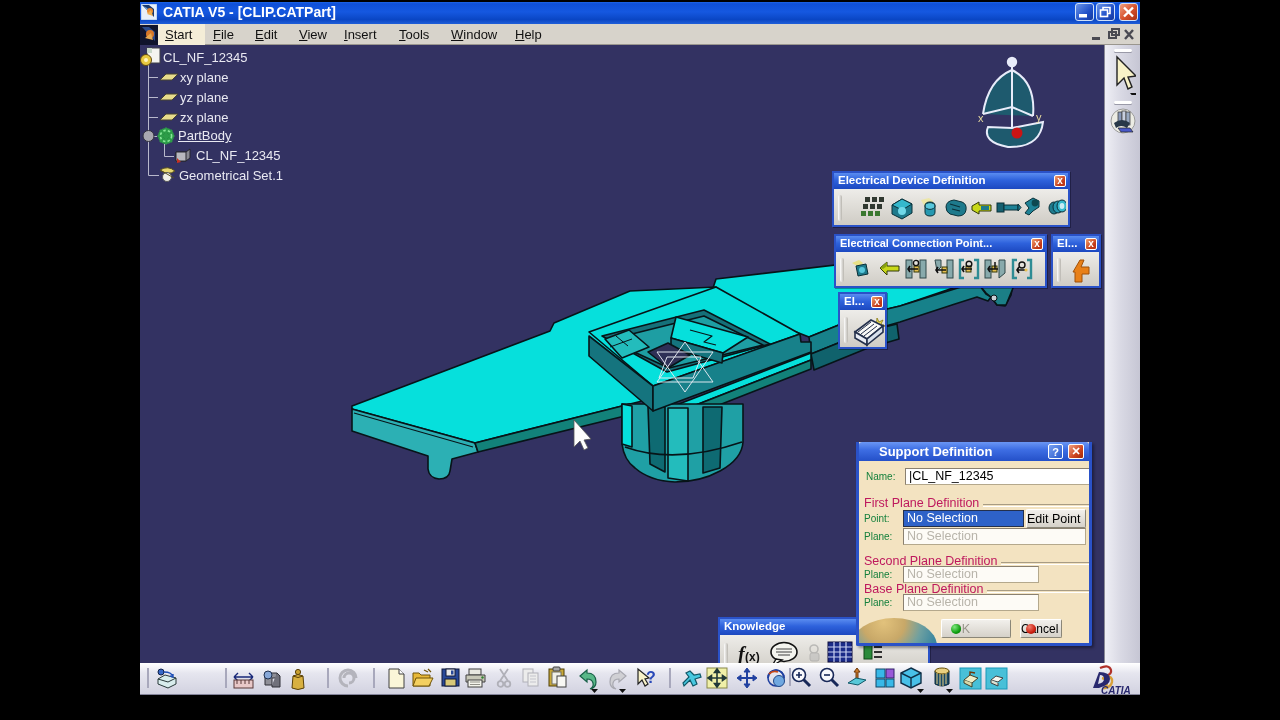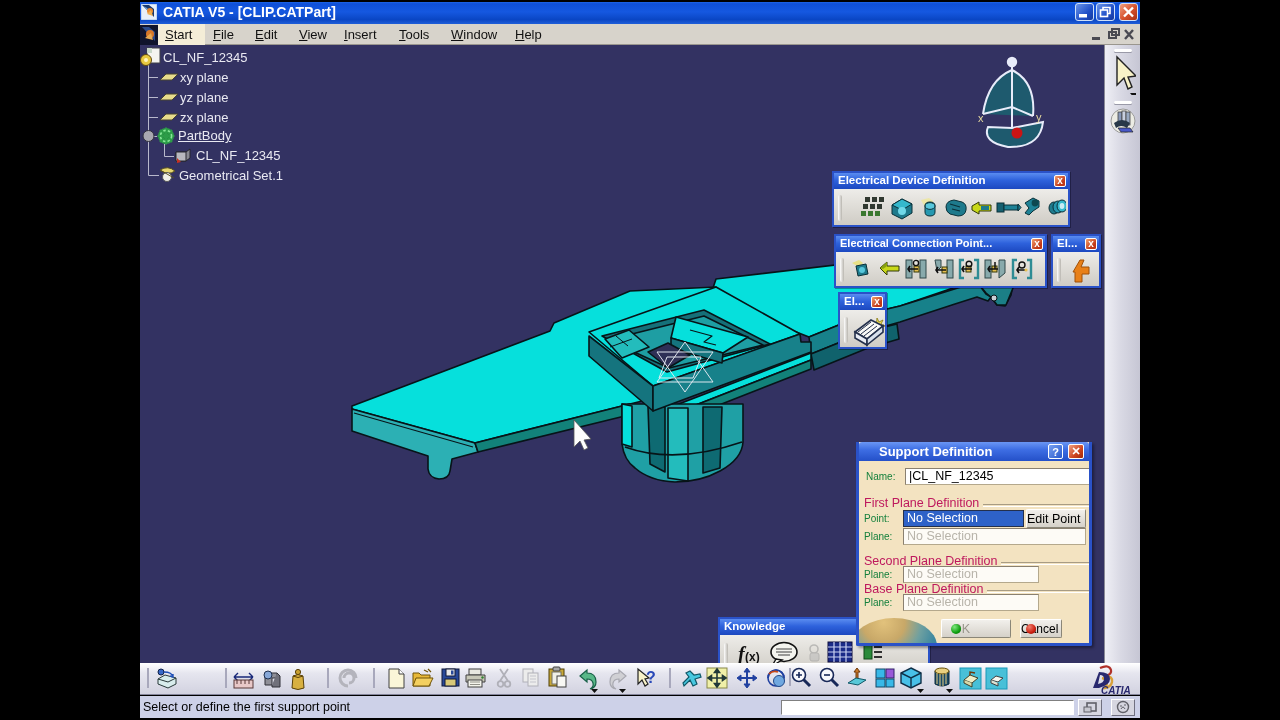--- a/index.html
+++ b/index.html
@@ -592,32 +592,20 @@
       <path d="M5,12 l0,3 l7,3 l0,-3" fill="#E0E0D0" stroke="#404040"></path>
     </g>
 
     <g transform="translate(947,0)">
       <path d="M13,4 q9,-4 11,2 q1,4 -5,6" fill="none" stroke="#B03028" stroke-width="2.2"></path>
       <path d="M18,12 q8,0 7,6 q-1,5 -7,6 q5,-8 -3,-10" fill="none" stroke="#D8A038" stroke-width="2.4"></path>
       <path d="M6,24 L12,8 q11,0 11,7 q0,6 -11,9 Z M11,20 q6,-1 6,-5 q0,-4 -4,-4 Z" fill="#28286E"></path>
       <text x="14" y="30" font-size="10" font-weight="bold" font-style="italic" fill="#28286E" font-family="Liberation Sans">CATIA</text>
     </g>
   </svg></div>
-  <div id="statusbar" class="abs">
-    <div id="statustxt" class="abs">Select or define the first support point</div>
-    <div id="statusfield" class="abs"></div>
-    <div class="abs sbtn" style="left:938px"><svg width="22" height="15">
-          <rect x="8" y="3" width="9" height="8" fill="none" stroke="#606068" stroke-width="1.6"></rect>
-          <rect x="5" y="7" width="7" height="5" fill="#C8C8D0" stroke="#606068"></rect>
-        </svg></div>
-    <div class="abs sbtn" style="left:971px"><svg width="22" height="15">
-          <circle cx="11" cy="7" r="5.5" fill="none" stroke="#606068" stroke-width="1.4"></circle>
-          <path d="M9,9 q2,-4 4,0 M8,6 l2,0 M12,5 l2,0" stroke="#606068" fill="none"></path>
-        </svg></div>
-  </div>
 </div>
 
   <div id="dlg">
     <div id="dlgtt">Support Definition
       <div style="position:absolute;right:26px;top:2px;width:15px;height:15px;border:1px solid #fff;border-radius:2px;background:linear-gradient(135deg,#78A0F0,#2858CC);color:#fff;font-size:11px;text-align:center;line-height:14px;font-weight:bold">?</div>
       <div style="position:absolute;right:5px;top:2px;width:16px;height:15px;border:1px solid #fff;border-radius:2px;background:linear-gradient(135deg,#F0A080,#CC4420 60%,#A02808);color:#fff;font-size:11px;text-align:center;line-height:13px;font-weight:bold">✕</div>
     </div>
     <div class="dlbl" style="left:7px;top:29px">Name:</div>
     <div class="dfield" style="left:46px;top:26px;width:211px;color:#000;background:#fff">|CL_NF_12345</div>
     <div class="dgroup" style="left:5px;top:54px">First Plane Definition&nbsp;<span style="display:inline-block;width:110px;height:3px;border-top:1px solid #A89C84;border-bottom:1px solid #fff"></span></div>

